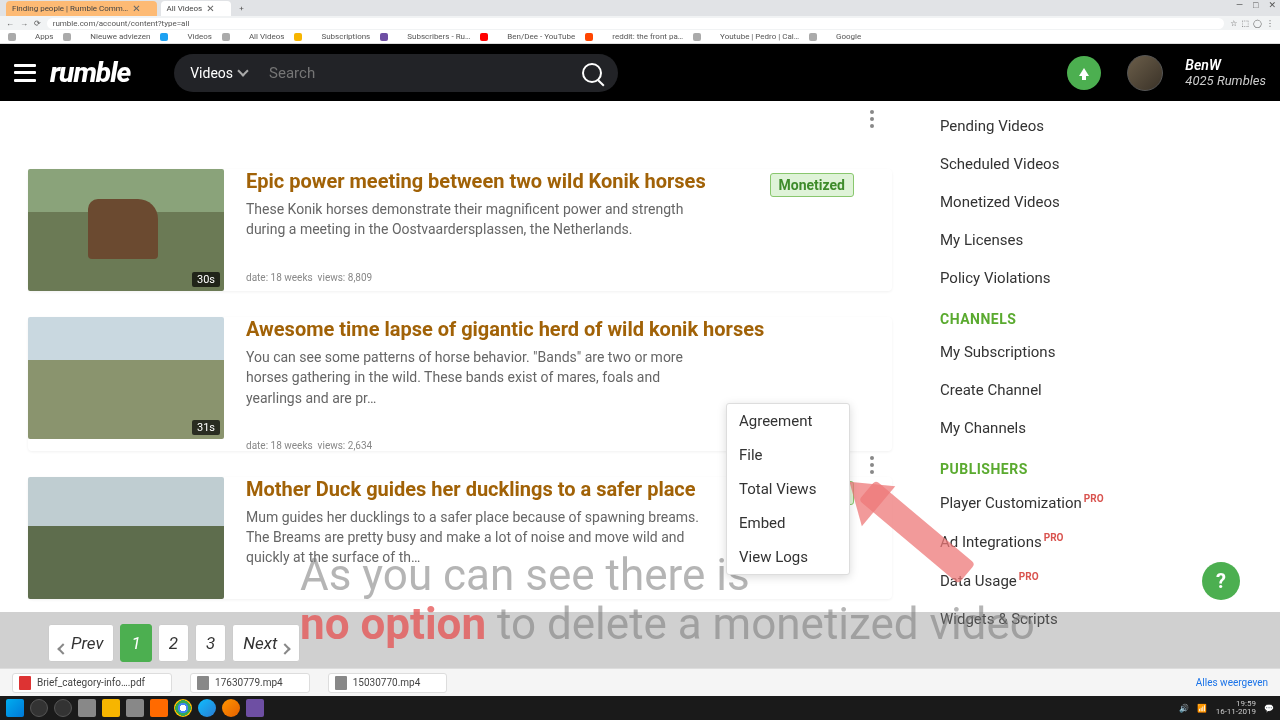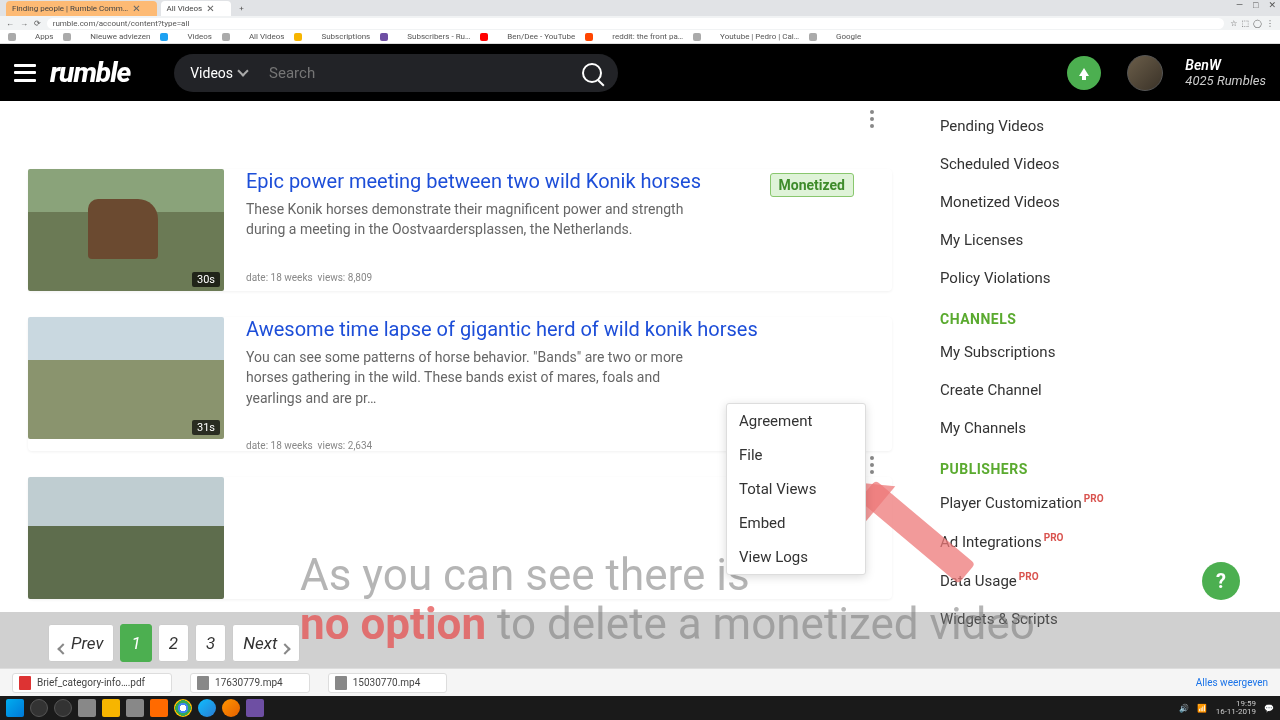--- a/index.html
+++ b/index.html
@@ -55,32 +55,32 @@
   .card-wrap { padding: 8px 28px 0px 28px;}
   .card { background:#fff; border-radius:4px; box-shadow: 0 1px 3px rgba(0,0,0,.06); position:relative; margin-top: 26px; padding: 0;}
   .card-top { display:flex; gap:22px; padding: 0;}
   .thumb { width:196px; height:122px; background:#999; border-radius:2px; position:relative; overflow:hidden;}
   .thumb .dur { position:absolute; bottom:4px; right:4px; background:rgba(0,0,0,.7); color:#fff; font-size:11px; padding:1px 5px; border-radius:2px;}
   .t1 { background: linear-gradient(#8aa37a 0%, #8aa37a 35%, #6b7a55 35%, #6b7a55 100%);}
   .t2 { background: linear-gradient(#c9d8e0 0 35%, #8a946e 35% 100%);}
   .t3 { background: linear-gradient(#bfcdd1 0 40%, #5e6d4d 40% 100%);}
   .horse { position:absolute; left:60px; top:30px; width:70px; height:60px; background:#6b4a30; border-radius:10px 20px 4px 4px;}
   .card-body { flex:1; padding-right: 70px;}
-  .title { font-size:20px; font-weight:400; color:#1d4ed8; margin-bottom:6px;}
+  .title { font-size:20px; font-weight:700; color:#a16207; margin-bottom:6px;}
   .desc { font-size:14px; color:#666; line-height:1.45; max-width:460px;}
   .meta { font-size:10px; color:#888; margin-top: 32px;}
   .badge { position:absolute; top:4px; right:38px; background:#dff3d8; color:#3e8b2b; font-weight:700; border:1px solid #89c76e; border-radius:3px; padding:3px 8px; font-size:14px;}
   .dots { position:absolute; right: 8px; top: 0; width:24px; height:28px; display:flex; flex-direction:column; align-items:center; justify-content:center; gap:3px; cursor:pointer;}
   .dots span{ width:4px; height:4px; background:#888; border-radius:50%;}
   
   .first-card-spacer { height: 34px; position:relative; margin: 0 28px;}
   .first-card-spacer .dots { top: 4px; right: 8px;}
 
   
-  .menu { position:absolute; top: 302px; left: 726px; width:140px; background:#fff; border:1px solid #ddd; border-radius:3px; box-shadow: 0 2px 10px rgba(0,0,0,.15); z-index:40;}
+  .menu { position:absolute; top: 302px; left: 726px; width:124px; background:#fff; border:1px solid #ddd; border-radius:3px; box-shadow: 0 2px 10px rgba(0,0,0,.15); z-index:40;}
   .menu-item { padding: 8px 12px; font-size:15px; color:#333; cursor:pointer;}
 
   
   .annot { position:absolute; top: 450px; left: 300px; font-family: Georgia, serif; font-size: 44px; color: rgba(120,120,120,.55); z-index:35; line-height:1.1; white-space:nowrap;}
   .annot .no { color: rgba(230,80,80,.75); font-weight:700;}
   .arrow { position:absolute; top:378px; left:848px; width:140px; height:110px; z-index:34; pointer-events:none;}
   .arrow-body { position:absolute; width:130px; height:26px; background:rgba(237,120,120,.75); transform:rotate(40deg); top:40px; left:4px; border-radius:4px;}
   .arrow-head { position:absolute; width:0; height:0; border-left:26px solid transparent; border-right:26px solid transparent; border-bottom:38px solid rgba(237,120,120,.75); transform:rotate(-50deg); top:-4px; left:-10px;}
 
   
@@ -262,20 +262,24 @@
             <span></span>
             <span></span>
             <span></span>
           </div>
       </div>
 
       <div class="card">
         <div class="badge">Monetized</div>
         <div class="card-top">
           <div class="thumb t3"></div>
+          <div class="card-body">
+            <div class="title">Mother Duck guides her ducklings to a safer place</div>
+            <div class="desc">Mum guides her ducklings to a safer place because of spawning breams. The Breams are pretty busy and make a lot of noise and move wild and quickly at the surface of th…</div>
+          </div>
         </div>
       </div>
     </div>
 
     <div class="pager-bg"></div>
     <div class="pager">
       <div class="pbtn">
           <span class="chv l"></span>
           <span>Prev</span>
         </div>

